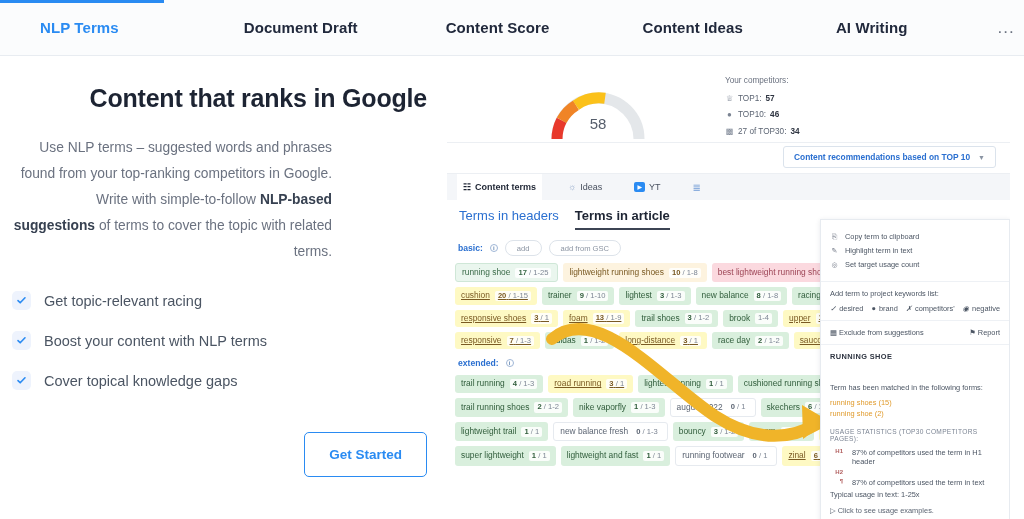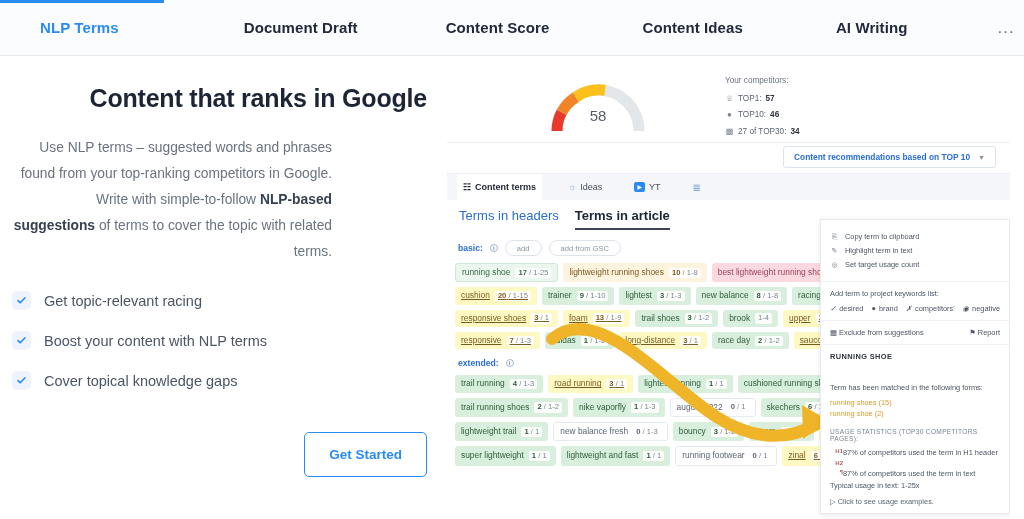--- a/index.html
+++ b/index.html
@@ -102,21 +102,21 @@
     overflow: hidden;
   }
 
   
   .gauge-strip {
     position: relative;
     height: 72px;
     border-bottom: 1px solid #eceff3;
     background: #fff;
   }
-  .gauge { position: absolute; left: 100px; top: 8px; width: 102px; height: 58px; }
+  .gauge { position: absolute; left: 100px; top: 16px; width: 102px; height: 58px; }
   .gauge .score {
     position: absolute; left: 0; right: 0; top: 28px;
     text-align: center; font-size: 15px; color: #555d6b;
   }
   .competitors {
     position: absolute; left: 278px; top: 2px;
     font-size: 8.2px; color: #5b6472; line-height: 16.5px;
   }
   .competitors .head { color:#6b7280; margin-bottom: 1px; }
   .competitors .row { display: flex; align-items: center; gap: 4px; }
@@ -223,21 +223,21 @@
   .ctx .divider { border-top: 1px solid #eef1f5; }
   .ctx .item { display: flex; align-items: center; gap: 6px; margin: 5px 0; }
   .ctx .item .g { width: 9px; text-align:center; color:#6b7280; font-size: 7px; }
   .ctx .kw-title { margin-bottom: 6px; }
   .ctx .kw-opts { display:flex; justify-content: space-between; gap: 4px; }
   .ctx .kw-opts span { display:flex; align-items:center; gap:3px; white-space:nowrap; }
   .ctx .row-sb { display:flex; justify-content: space-between; }
   .ctx .term-title { font-weight: 700; color:#2d3340; letter-spacing: .4px; font-size: 7.4px; }
   .ctx .matched { color:#e09b2d; line-height: 11px; }
   .ctx .stat-head { color:#7b8493; letter-spacing: .3px; font-size: 6.6px; }
-  .ctx .stat { display:flex; gap:0; align-items:flex-start; margin: 3px 0; }
+  .ctx .stat { display:flex; gap:9px; align-items:flex-start; margin: 3px 0; }
   .ctx .stat .lbl {
     color:#b05c5c; font-weight:700; font-size:6px; width: 13px; flex:none; text-align:right;
   }
   .ctx .link { color:#5b6472; }
 </style>
 </head>
 <body>
 
 <div class="tabbar">
   <div class="tab-underline"></div>

